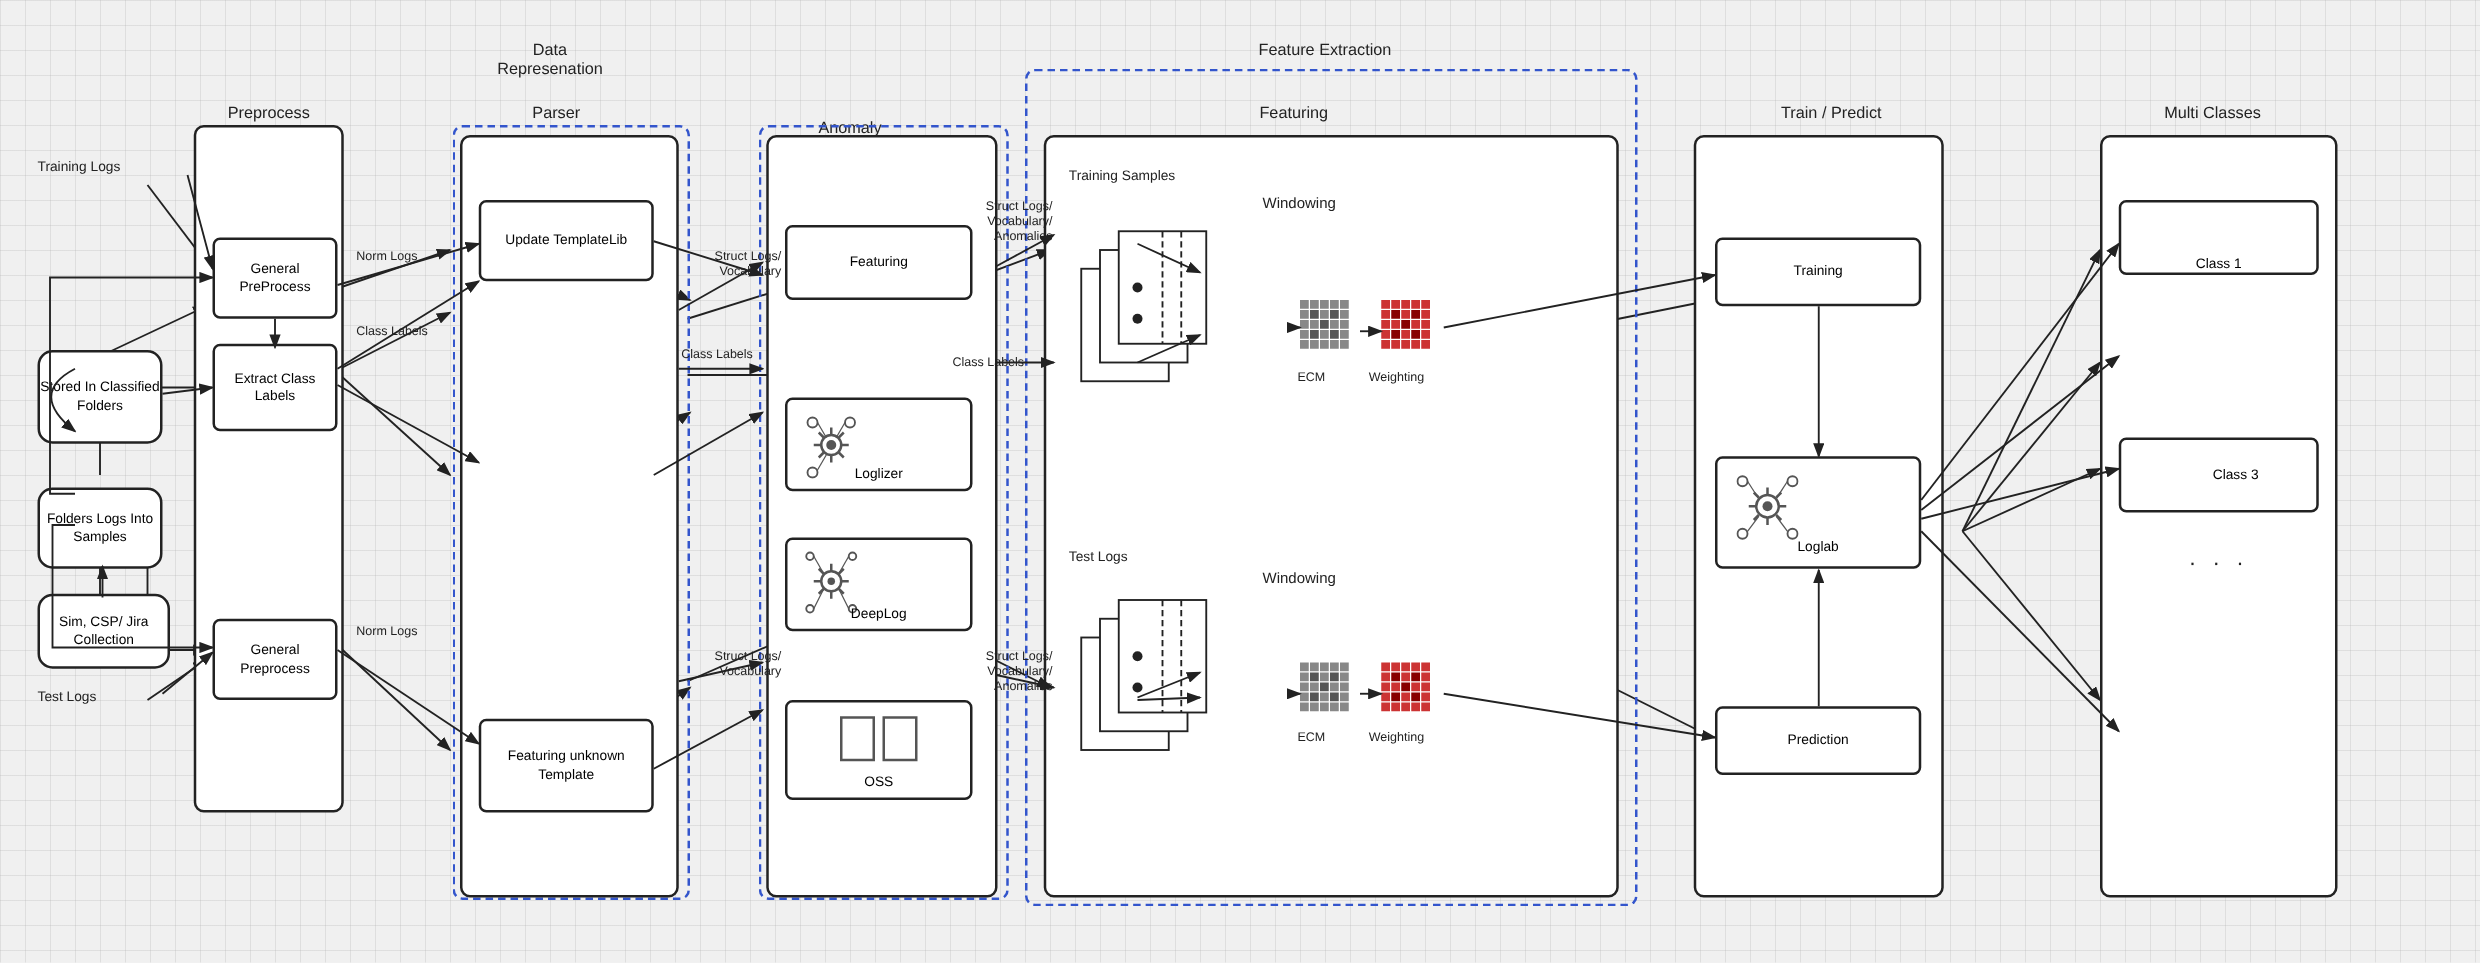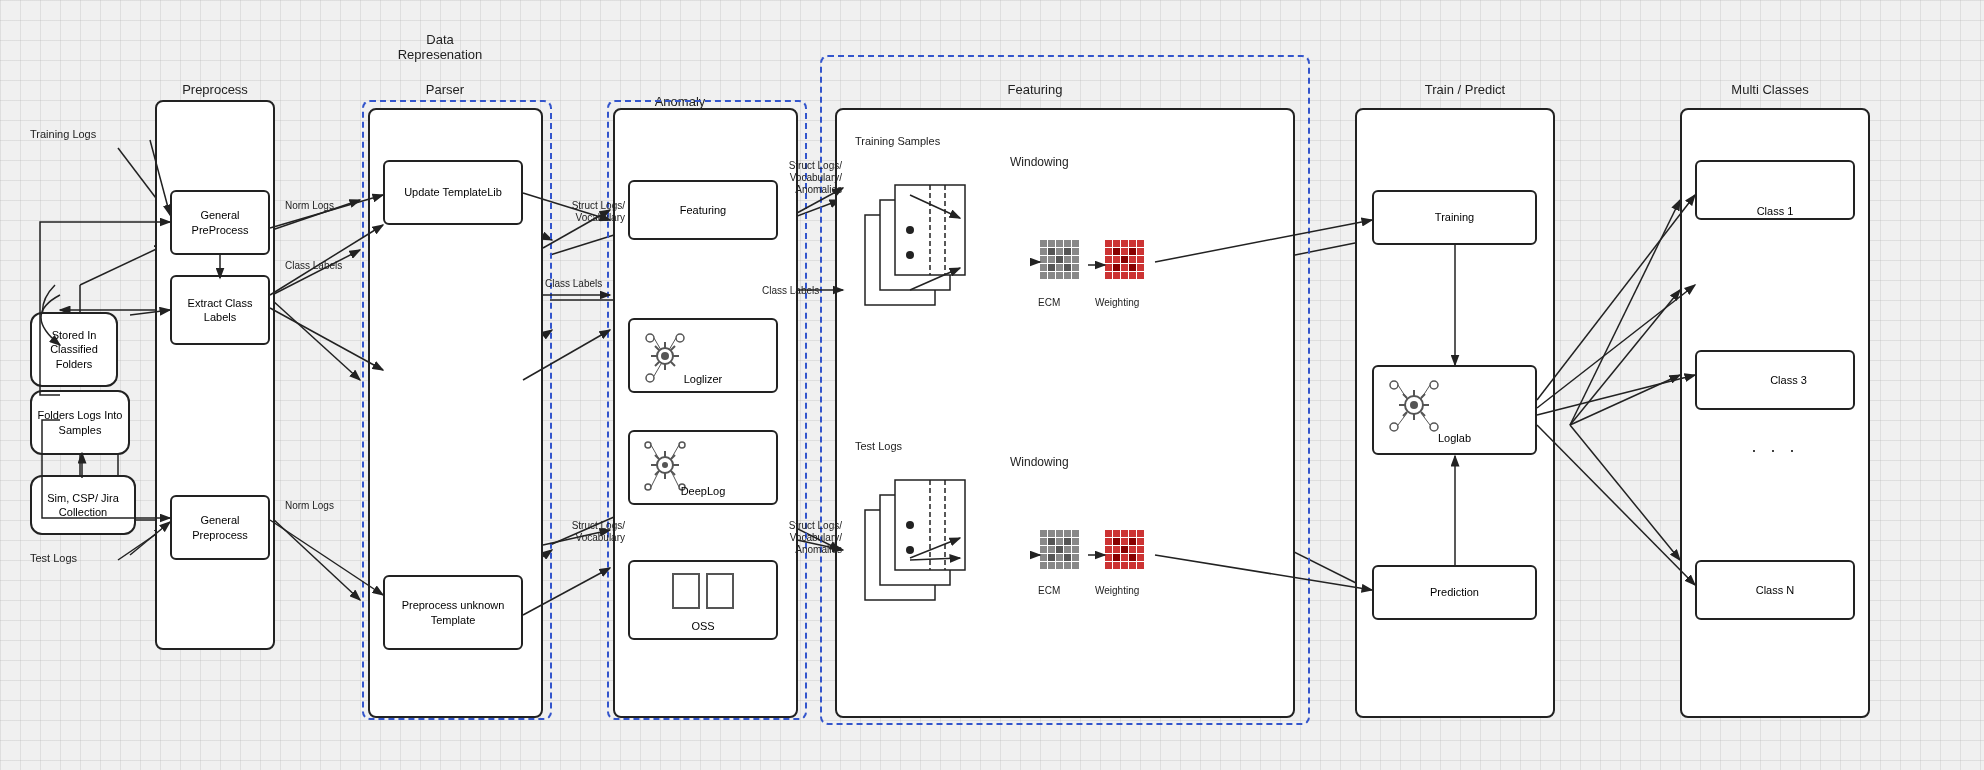--- a/index.html
+++ b/index.html
@@ -156,20 +156,21 @@
   </svg>
 
   <div class="section-label" style="left:150px; top:82px; width:130px;">Preprocess</div>
 
   <div class="section-label" style="left:375px; top:32px; width:130px;">Data<br>Represenation</div>
 
   <div class="section-label" style="left:390px; top:82px; width:110px;">Parser</div>
 
   <div class="section-label" style="left:620px; top:78px; width:120px;margin-top:16px;">Anomaly<br>Detection</div>
 
+  <div class="section-label" style="left:840px; top:32px; width:440px;">Feature Extraction</div>
 
   <div class="section-label" style="left:970px; top:82px; width:130px;">Featuring</div>
 
   <div class="section-label" style="left:1390px; top:82px; width:150px;">Train / Predict</div>
 
   <div class="section-label" style="left:1690px; top:82px; width:160px;">Multi Classes</div>
 
   <div class="dashed-border" style="left:362px; top:100px; width:190px; height:620px;"></div>
 
   <div class="dashed-border" style="left:607px; top:100px; width:200px; height:620px;"></div>
@@ -189,21 +190,21 @@
     <span>Extract
 Class
 Labels</span>
   </div>
 
   <div class="box" style="left:170px; top:495px; width:100px; height:65px;">
     <span>General
 Preprocess</span>
   </div>
 
-  <div class="box box-rounded" style="left:30px; top:280px; width:88px; height:75px;margin-top:32px;">
+  <div class="box box-rounded" style="left:30px; top:280px; width:100px; height:75px;">
     <span>Stored In
 Classified
 Folders</span>
   </div>
 
   <div class="box box-rounded" style="left:30px; top:390px; width:100px; height:65px;">
     <span>Folders Logs
 Into Samples</span>
   </div>
 
@@ -218,21 +219,21 @@
 
   <div class="box" style="left:368px; top:108px; width:175px; height:610px; border-radius:8px;"></div>
 
   <div class="box" style="left:383px; top:160px; width:140px; height:65px;">
     <span>Update
 TemplateLib</span>
   </div>
 
 
   <div class="box" style="left:383px; top:575px; width:140px; height:75px;">
-    <span>Preprocess
+    <span>Featuring
 unknown
 Template</span>
   </div>
 
   <div class="box" style="left:613px; top:108px; width:185px; height:610px; border-radius:8px;"></div>
 
   <div class="box" style="left:628px; top:180px; width:150px; height:60px;">
     <span>Featuring</span>
   </div>
 
@@ -512,23 +513,20 @@
     <span>Class 1</span>
   </div>
 
 
   <div class="box" style="left:1695px; top:350px; width:160px; height:60px;padding-left:27px;">
     <span>Class 3</span>
   </div>
 
   <div style="position:absolute; left:1695px; top:440px; width:160px; text-align:center; font-size:18px; letter-spacing:4px; color:#222;">· · ·</div>
 
-  <div class="box" style="left:1695px; top:560px; width:160px; height:60px;">
-    <span>Class N</span>
-  </div>
 
   <div class="arrow-label" style="left:285px; top:200px;">Norm Logs</div>
 
   <div class="arrow-label" style="left:285px; top:260px;">Class Labels</div>
 
   <div class="arrow-label" style="left:285px; top:500px;">Norm Logs</div>
 
   <div class="arrow-label" style="left:545px; top:200px; width:80px;">Struct Logs/<br>Vocabulary</div>
 
   <div class="arrow-label" style="left:545px; top:278px;">Class Labels</div>

